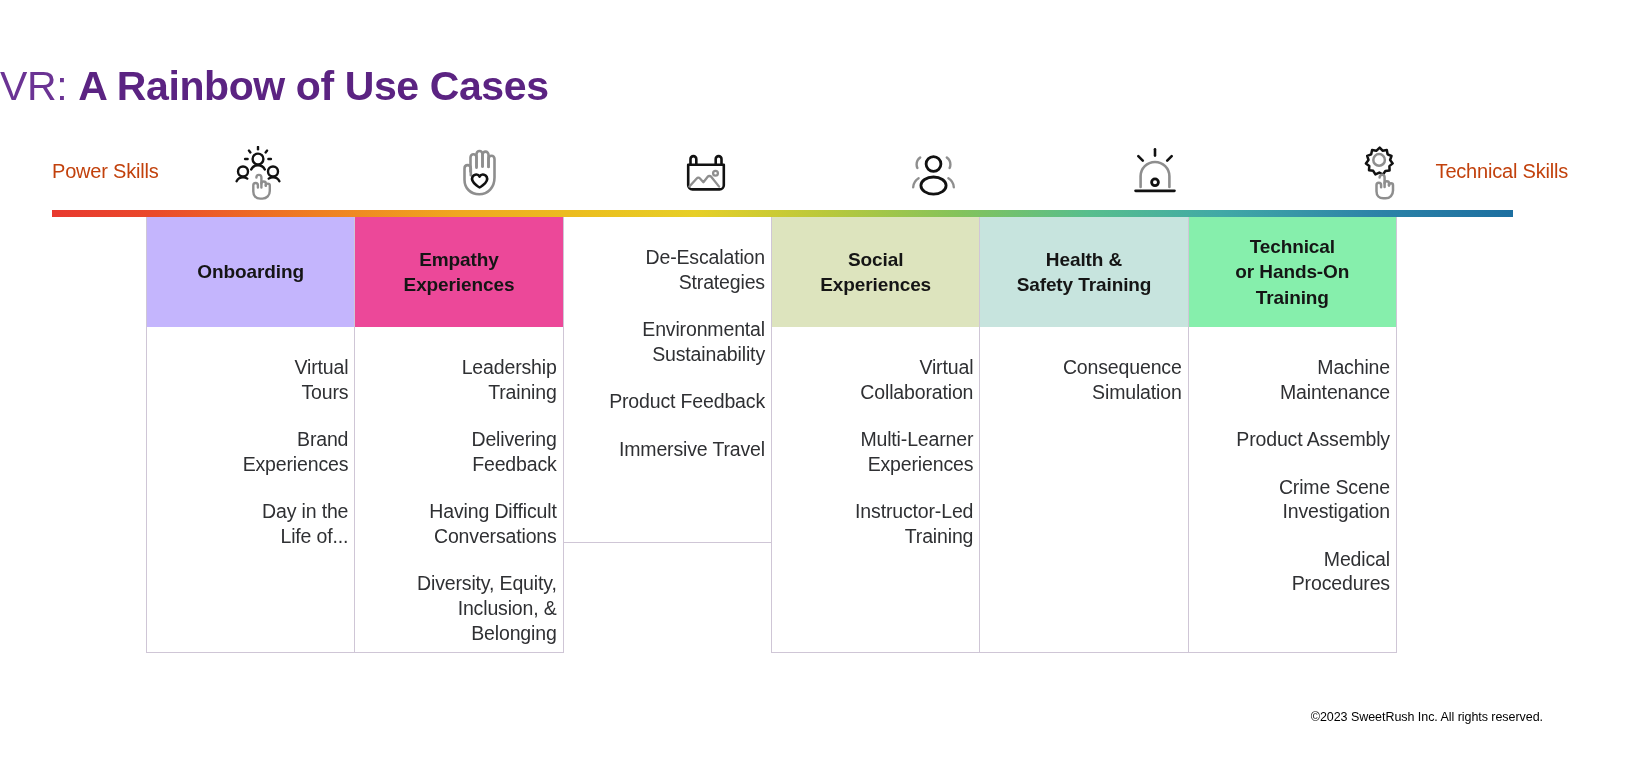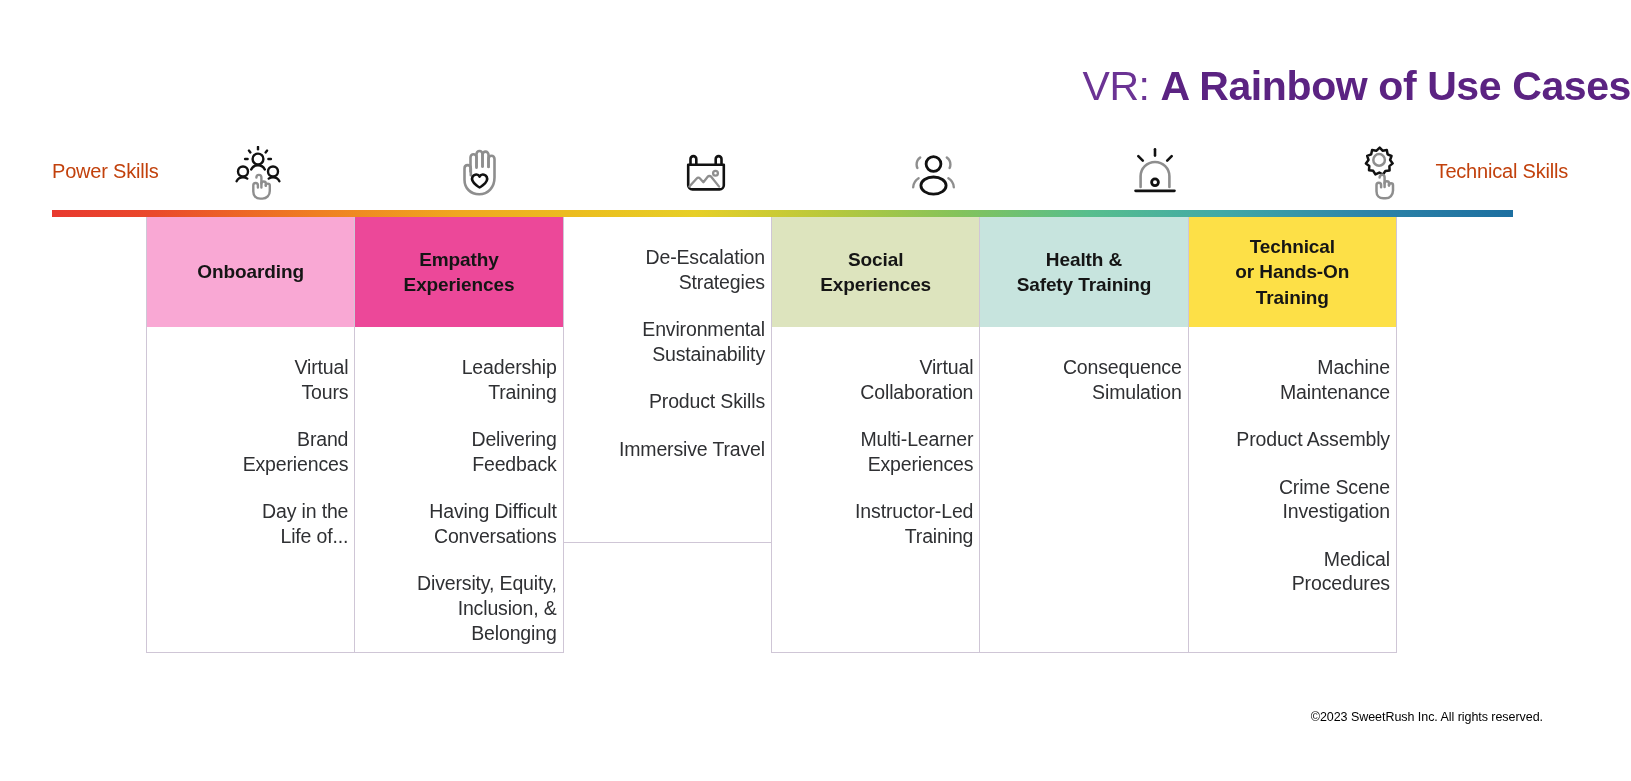--- a/index.html
+++ b/index.html
@@ -15,21 +15,21 @@
     overflow: hidden;
     position: relative;
   }
 
   
   .title-wrap {
     position: absolute;
     top: 63px;
     left: 0;
     width: 1631px;
-    text-align: right;
+    text-align: left;
   }
   .title-light {
     font-size: 41px;
     font-weight: 400;
     color: #6b3394;
     letter-spacing: -0.4px;
   }
   .title-bold {
     font-size: 41px;
     font-weight: 700;
@@ -283,21 +283,21 @@
     </div>
 
   </div>
 </div>
 
 <div class="rainbow-bar"></div>
 
 <div class="table">
 
   <div class="col">
-    <div class="col-head" style="background: #f9a8d4;">
+    <div class="col-head" style="background: #c4b5fd;">
       <span>Onboarding</span>
     </div>
     <div class="col-body">
         <div class="col-item">Virtual<br>Tours</div>
         <div class="col-item">Brand<br>Experiences</div>
         <div class="col-item">Day in the<br>Life of...</div>
       </div>
   </div>
 
   <div class="col">
@@ -309,21 +309,21 @@
         <div class="col-item">Delivering<br>Feedback</div>
         <div class="col-item">Having Difficult<br>Conversations</div>
         <div class="col-item">Diversity, Equity,<br>Inclusion, &amp;<br>Belonging</div>
       </div>
   </div>
 
   <div class="col">
     <div class="col-body">
         <div class="col-item">De-Escalation<br>Strategies</div>
         <div class="col-item">Environmental<br>Sustainability</div>
-        <div class="col-item">Product Skills</div>
+        <div class="col-item">Product Feedback</div>
         <div class="col-item">Immersive Travel</div>
       </div>
   </div>
 
   <div class="col">
     <div class="col-head" style="background: rgb(221, 228, 190);">
       <span>Social<br>Experiences</span>
     </div>
     <div class="col-body">
         <div class="col-item">Virtual<br>Collaboration</div>
@@ -335,21 +335,21 @@
   <div class="col">
     <div class="col-head" style="background: rgb(199, 228, 222);">
       <span>Health &amp;<br>Safety Training</span>
     </div>
     <div class="col-body">
         <div class="col-item">Consequence<br>Simulation</div>
       </div>
   </div>
 
   <div class="col">
-    <div class="col-head" style="background: #fde047;">
+    <div class="col-head" style="background: #86efac;">
       <span>Technical<br>or Hands-On<br>Training</span>
     </div>
     <div class="col-body">
         <div class="col-item">Machine<br>Maintenance</div>
         <div class="col-item">Product Assembly</div>
         <div class="col-item">Crime Scene<br>Investigation</div>
         <div class="col-item">Medical<br>Procedures</div>
       </div>
   </div>
 

